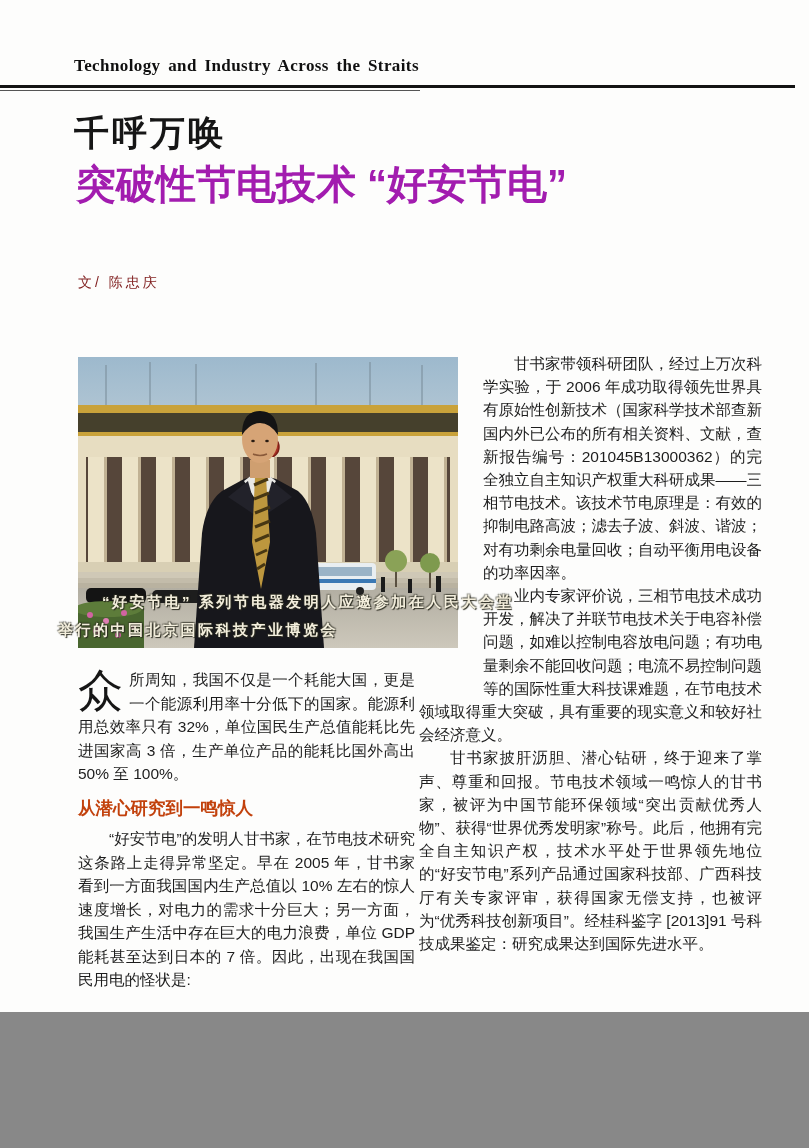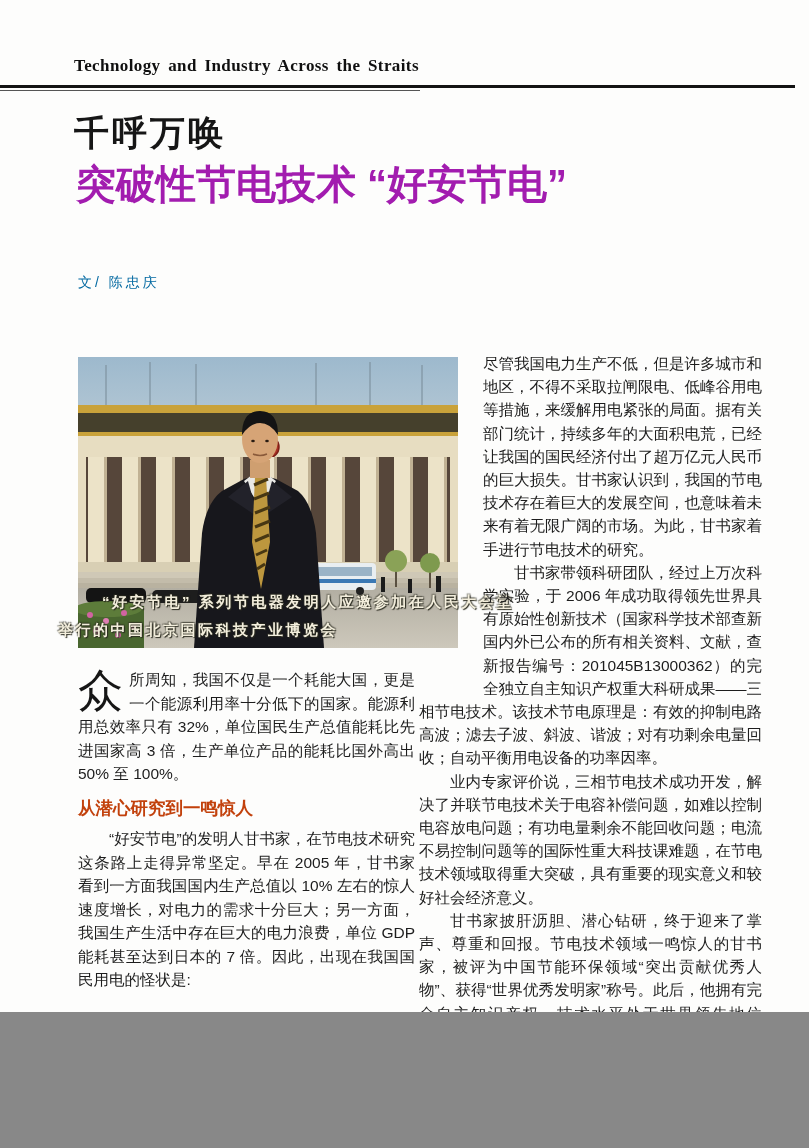--- a/index.html
+++ b/index.html
@@ -23,21 +23,21 @@
     font-size:35px; letter-spacing:3px; color:#161616;
   }
   .title-main {
     position:absolute; left:76px; top:157px;
     font-size:40px; font-weight:800; letter-spacing:0; color:#a21caf; white-space:nowrap;
   }
   .subtitle {
     position:absolute; left:192px; top:221px;
     font-size:23px; font-weight:700; color:#131313; white-space:nowrap;
   }
-  .byline { position:absolute; left:78px; top:274px; font-size:14px; letter-spacing:3px; color:#0369a1; }
+  .byline { position:absolute; left:78px; top:274px; font-size:14px; letter-spacing:3px; color:#7f1d1d; }
   
   .photo { position:absolute; left:78px; top:357px; width:380px; height:291px; }
   .photo svg { display:block; }
   .caption {
     position:absolute; font-size:15px; font-weight:700; letter-spacing:2.5px;
     color:#f3eedc; white-space:nowrap;
     text-shadow:1px 1px 1px #2b2b20, -1px -1px 1px rgba(50,50,35,.55), 1px -1px 1px rgba(40,40,30,.5);
   }
   .caption-1 { left:24px;  top:236px; }
   .caption-2 { left:-20px; top:264px; }
@@ -216,21 +216,20 @@
   </div>
 
   <div class="col col-left">
     <p><span class="dropcap">众</span><span>所周知，我国不仅是一个耗能大国，更是一个能源利用率十分低下的国家。能源利用总效率只有 32%，单位国民生产总值能耗比先进国家高 3 倍，生产单位产品的能耗比国外高出 50% 至 100%。</span></p>
     <div class="sec-heading">从潜心研究到一鸣惊人</div>
     <p class="ind">“好安节电”的发明人甘书家，在节电技术研究这条路上走得异常坚定。早在 2005 年，甘书家看到一方面我国国内生产总值以 10% 左右的惊人速度增长，对电力的需求十分巨大；另一方面，我国生产生活中存在巨大的电力浪费，单位 GDP 能耗甚至达到日本的 7 倍。因此，出现在我国国民用电的怪状是:</p>
   </div>
 
   <div class="col col-right">
     <div class="photo-spacer"></div>
-    <p>尽管我国电力生产不低，但是许多城市和地区，不得不采取拉闸限电、低峰谷用电等措施，来缓解用电紧张的局面。据有关部门统计，持续多年的大面积电荒，已经让我国的国民经济付出了超万亿元人民币的巨大损失。甘书家认识到，我国的节电技术存在着巨大的发展空间，也意味着未来有着无限广阔的市场。为此，甘书家着手进行节电技术的研究。</p>
     <p class="ind">甘书家带领科研团队，经过上万次科学实验，于 2006 年成功取得领先世界具有原始性创新技术（国家科学技术部查新国内外已公布的所有相关资料、文献，查新报告编号：201045B13000362）的完全独立自主知识产权重大科研成果——三相节电技术。该技术节电原理是：有效的抑制电路高波；滤去子波、斜波、谐波；对有功剩余电量回收；自动平衡用电设备的功率因率。</p>
     <p class="ind">业内专家评价说，三相节电技术成功开发，解决了并联节电技术关于电容补偿问题，如难以控制电容放电问题；有功电量剩余不能回收问题；电流不易控制问题等的国际性重大科技课难题，在节电技术领域取得重大突破，具有重要的现实意义和较好社会经济意义。</p>
     <p class="ind">甘书家披肝沥胆、潜心钻研，终于迎来了掌声、尊重和回报。节电技术领域一鸣惊人的甘书家，被评为中国节能环保领域“突出贡献优秀人物”、获得“世界优秀发明家”称号。此后，他拥有完全自主知识产权，技术水平处于世界领先地位的“好安节电”系列产品通过国家科技部、广西科技厅有关专家评审，获得国家无偿支持，也被评为“优秀科技创新项目”。经桂科鉴字 [2013]91 号科技成果鉴定：研究成果达到国际先进水平。</p>
   </div>
 
   <div class="footer-num">84</div>
   <div class="footer-journal">海峡科技与产业</div>
   <div class="footer-watermark">万方数据</div>
   <div class="footer-bar"></div>
 

